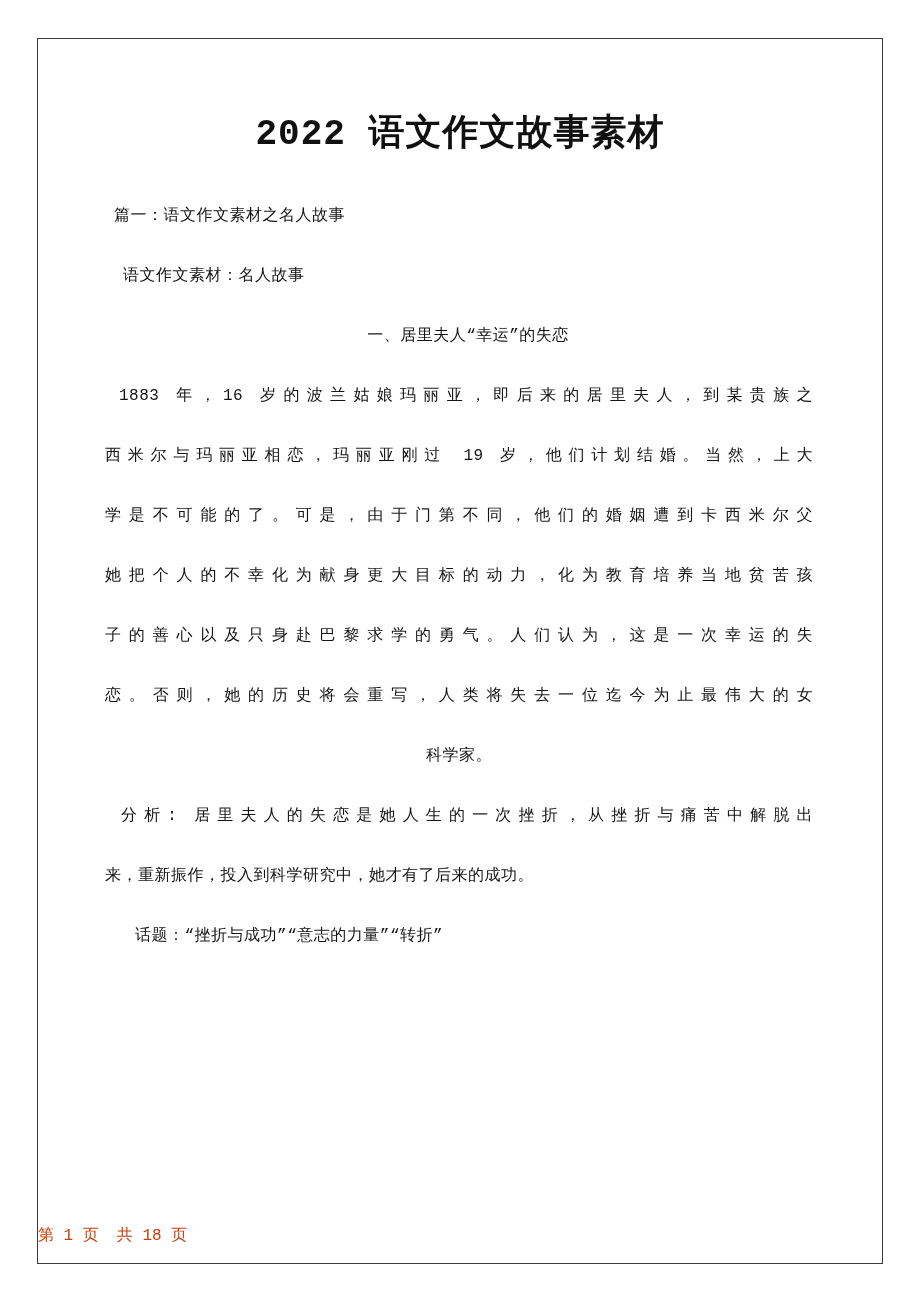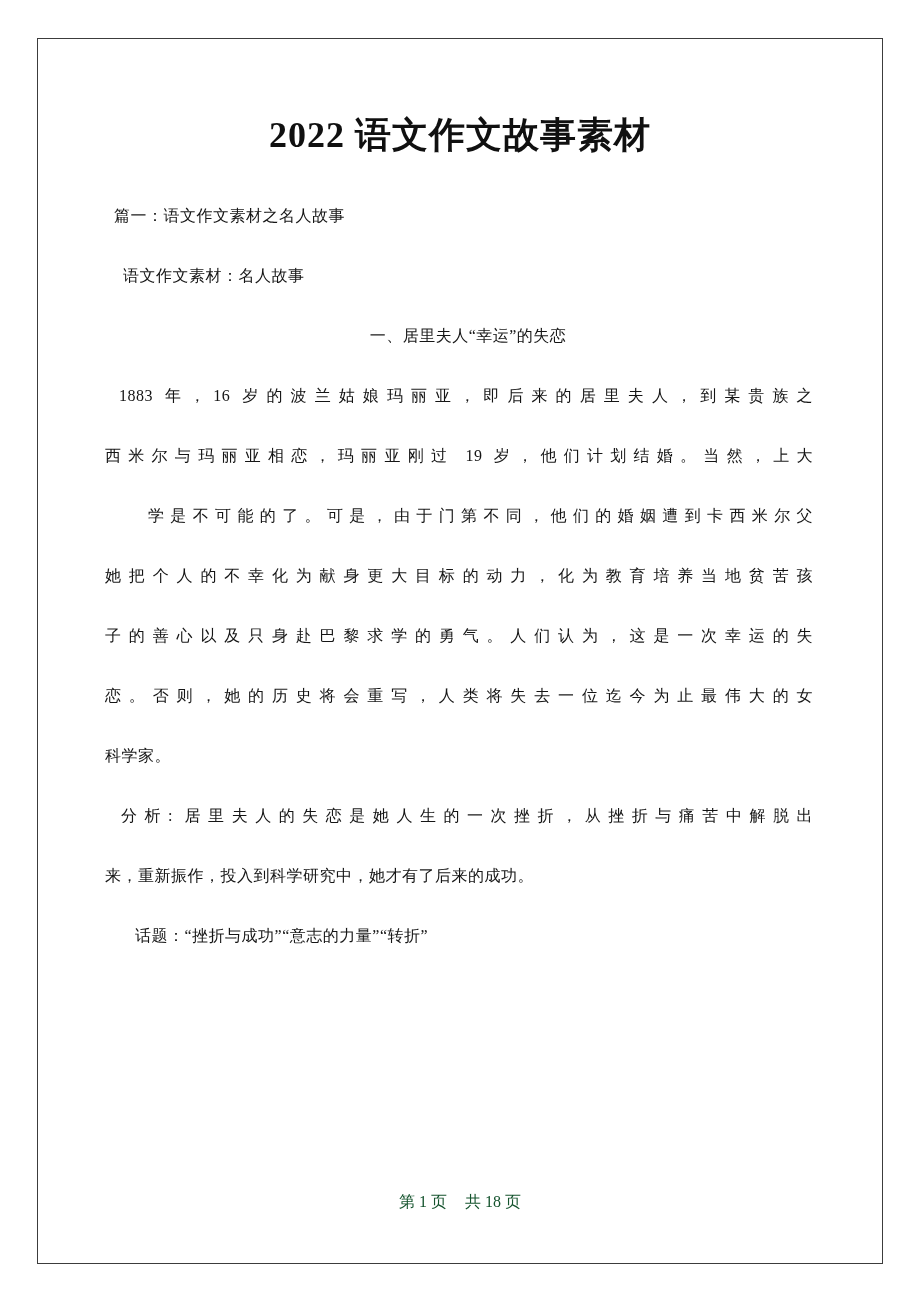--- a/index.html
+++ b/index.html
@@ -5,21 +5,21 @@
   html, body {
     margin: 0;
     padding: 0;
     background: #ffffff;
   }
   .page {
     position: relative;
     width: 920px;
     height: 1302px;
     background: #ffffff;
-    font-family: Liberation Serif, serif;
+    font-family: Liberation Mono, monospace;
     color: #151515;
     overflow: hidden;
     border-radius: 7px;
   }
   .frame {
     position: absolute;
     left: 37px;
     top: 38px;
     width: 844px;
     height: 1224px;
@@ -52,49 +52,49 @@
     letter-spacing: 0.5px;
   }
   .line.j {
     text-align: justify;
     text-align-last: justify;
   }
   .footer {
     position: absolute;
     left: 0;
     right: 0;
-    top: 1150px;           
-    text-align: center;
+    top: 1184px;           
+    text-align: left;
     font-size: 16px;
     line-height: 26px;
-    color: #14532d;
+    color: #c2410c;
   }
   .footer .gap {
     display: inline-block;
     width: 18px;
   }
 </style>
 </head>
 <body>
 
 <div class="page">
   <div class="frame">
     <h1 class="title">2022 语文作文故事素材</h1>
 
     <div class="content">
         <div class="line" style="text-indent: 9px;">篇一：语文作文素材之名人故事</div>
         <div class="line" style="text-indent: 18px;">语文作文素材：名人故事</div>
         <div class="line" style="text-indent: 18px; text-align: center;">一、居里夫人“幸运”的失恋</div>
         <div class="line j" style="text-indent: 14px;">1883 年，16 岁的波兰姑娘玛丽亚，即后来的居里夫人，到某贵族之</div>
         <div class="line j" style="text-indent: 0px;">西米尔与玛丽亚相恋，玛丽亚刚过 19 岁，他们计划结婚。当然，上大</div>
-        <div class="line j" style="text-indent: 0px; margin-left: 43px;">学是不可能的了。可是，由于门第不同，他们的婚姻遭到卡西米尔父</div>
+        <div class="line j" style="text-indent: 0px;">学是不可能的了。可是，由于门第不同，他们的婚姻遭到卡西米尔父</div>
         <div class="line j" style="text-indent: 0px;">她把个人的不幸化为献身更大目标的动力，化为教育培养当地贫苦孩</div>
         <div class="line j" style="text-indent: 0px;">子的善心以及只身赴巴黎求学的勇气。人们认为，这是一次幸运的失</div>
         <div class="line j" style="text-indent: 0px;">恋。否则，她的历史将会重写，人类将失去一位迄今为止最伟大的女</div>
-        <div class="line" style="text-indent: 0px;">科学家。</div>
+        <div class="line" style="text-indent: 0px; text-align: center;">科学家。</div>
         <div class="line j" style="text-indent: 16px;">分析: 居里夫人的失恋是她人生的一次挫折，从挫折与痛苦中解脱出</div>
         <div class="line" style="text-indent: 0px;">来，重新振作，投入到科学研究中，她才有了后来的成功。</div>
         <div class="line" style="text-indent: 30px;">话题：“挫折与成功”“意志的力量”“转折”</div>
       </div>
 
     <div class="footer">
       <span>第 1 页</span><span class="gap"></span><span>共 18 页</span>
     </div>
   </div>
 </div>

